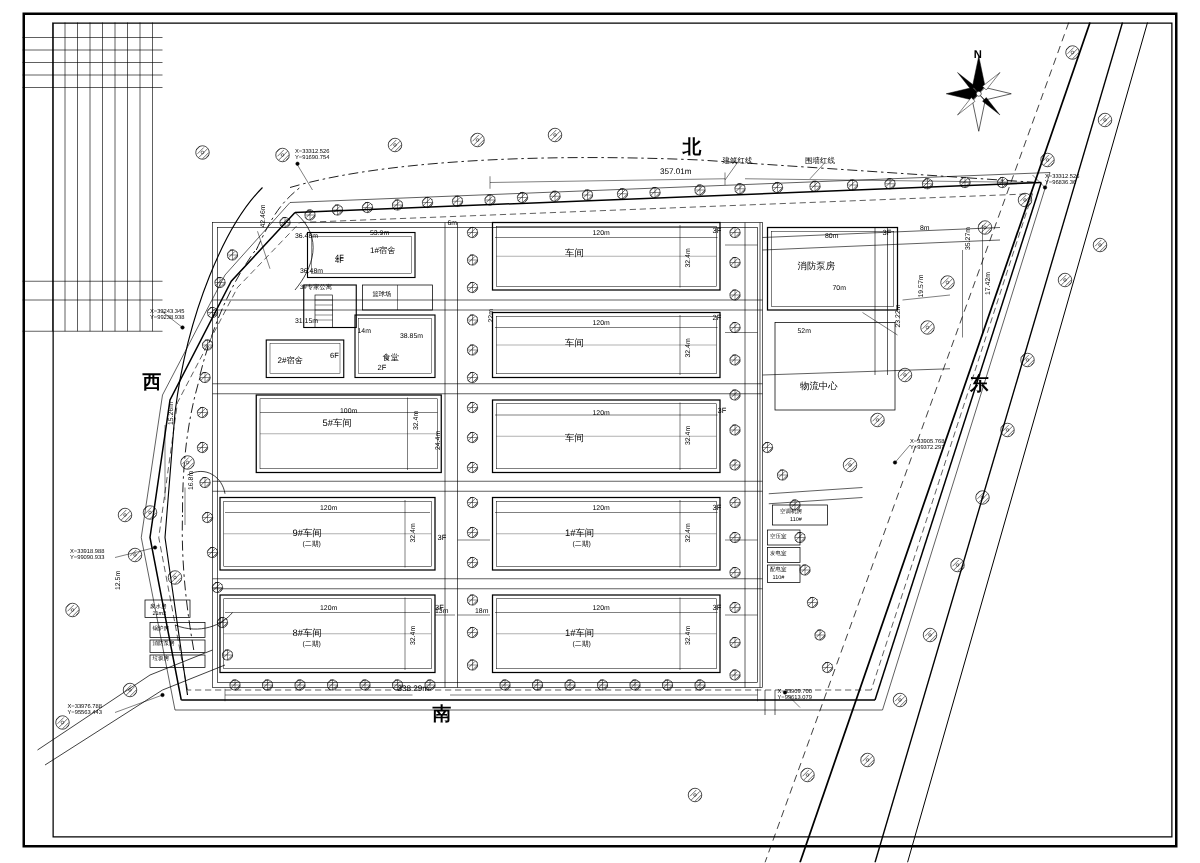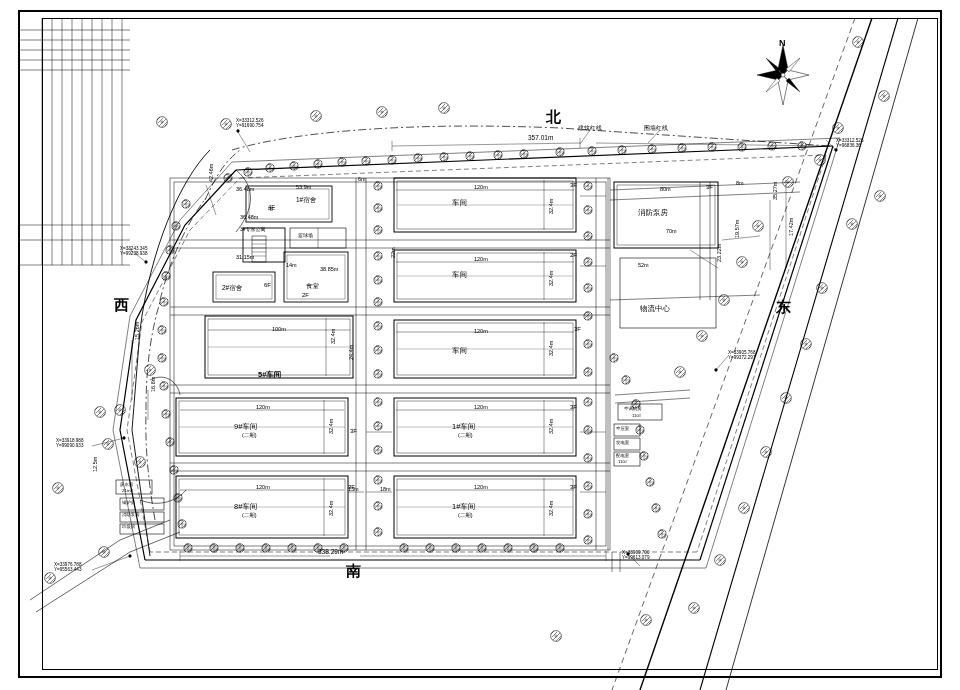--- a/index.html
+++ b/index.html
@@ -460,21 +460,21 @@
   <div class="lbl dim" style="left:474px;top:404px;">120m</div>
   <div class="lbl dim rot90" style="left:548px;top:434px;">32.4m</div>
   <div class="lbl floors" style="left:570px;top:404px;">3F</div>
 
   <div class="lbl bldg-name" style="left:452px;top:502px;">1#车间</div>
   <div class="lbl bldg-sub" style="left:458px;top:512px;">(二期)</div>
   <div class="lbl dim" style="left:474px;top:484px;">120m</div>
   <div class="lbl dim rot90" style="left:548px;top:516px;">32.4m</div>
   <div class="lbl floors" style="left:570px;top:484px;">3F</div>
 
-  <div class="lbl bldg-name" style="left:258px;top:370px;font-weight:bold;">5#车间</div>
+  <div class="lbl bldg-name" style="left:258px;top:334px;">5#车间</div>
   <div class="lbl dim" style="left:272px;top:326px;">100m</div>
   <div class="lbl dim rot90" style="left:330px;top:344px;">32.4m</div>
 
   <div class="lbl bldg-name" style="left:234px;top:422px;">9#车间</div>
   <div class="lbl bldg-sub" style="left:242px;top:432px;">(二期)</div>
   <div class="lbl dim" style="left:256px;top:404px;">120m</div>
   <div class="lbl dim rot90" style="left:328px;top:434px;">32.4m</div>
   <div class="lbl floors" style="left:350px;top:428px;">3F</div>
 
   <div class="lbl bldg-name" style="left:234px;top:502px;">8#车间</div>

